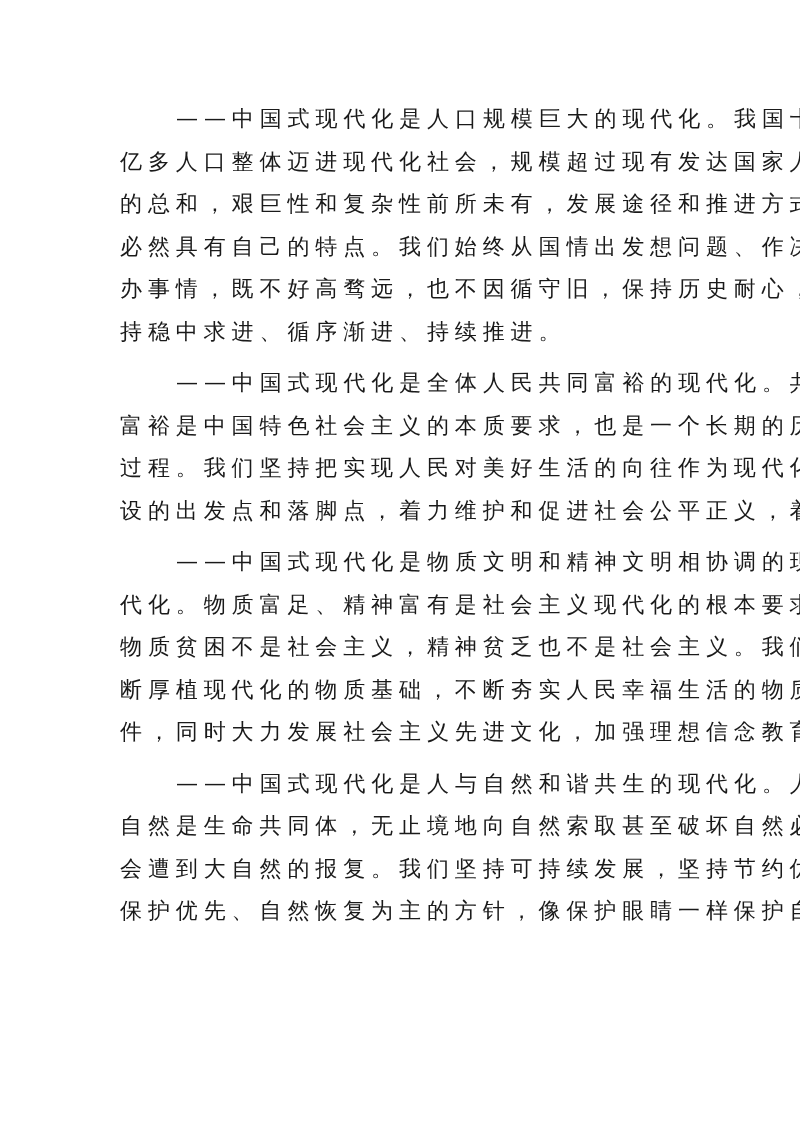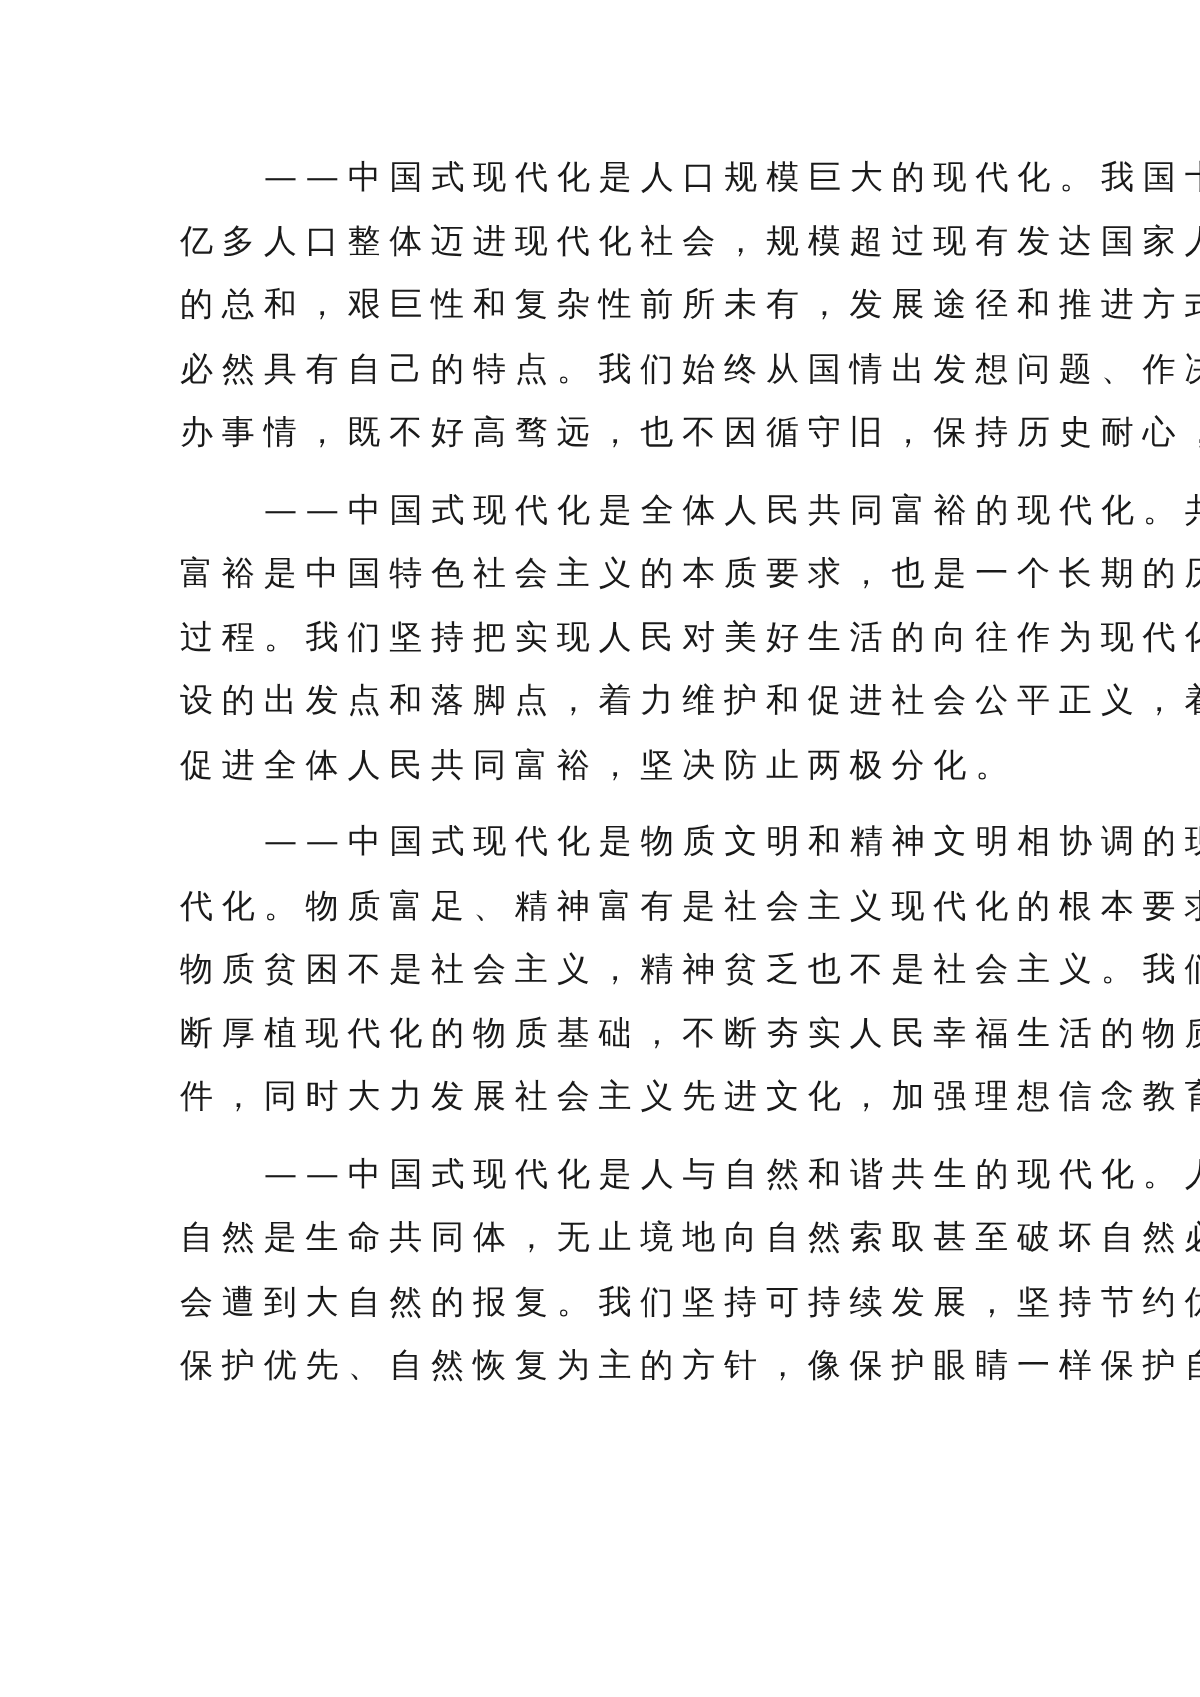--- a/index.html
+++ b/index.html
@@ -40,28 +40,28 @@
 <body>
 
 <div class="page">
 
   <div class="para">
     <span class="line indent">——中国式现代化是人口规模巨大的现代化。我国十四</span>
     <span class="line">亿多人口整体迈进现代化社会，规模超过现有发达国家人口</span>
     <span class="line">的总和，艰巨性和复杂性前所未有，发展途径和推进方式也</span>
     <span class="line">必然具有自己的特点。我们始终从国情出发想问题、作决策、</span>
     <span class="line">办事情，既不好高骛远，也不因循守旧，保持历史耐心，坚</span>
+    <span class="line">持稳中求进、循序渐进、持续推进。</span>
   </div>
 
   <div class="para">
     <span class="line indent">——中国式现代化是全体人民共同富裕的现代化。共同</span>
     <span class="line">富裕是中国特色社会主义的本质要求，也是一个长期的历史</span>
     <span class="line">过程。我们坚持把实现人民对美好生活的向往作为现代化建</span>
     <span class="line">设的出发点和落脚点，着力维护和促进社会公平正义，着力</span>
-    <span class="line">促进全体人民共同富裕，坚决防止两极分化。</span>
   </div>
 
   <div class="para">
     <span class="line indent">——中国式现代化是物质文明和精神文明相协调的现</span>
     <span class="line">代化。物质富足、精神富有是社会主义现代化的根本要求。</span>
     <span class="line">物质贫困不是社会主义，精神贫乏也不是社会主义。我们不</span>
     <span class="line">断厚植现代化的物质基础，不断夯实人民幸福生活的物质条</span>
     <span class="line">件，同时大力发展社会主义先进文化，加强理想信念教育，</span>
   </div>
 

